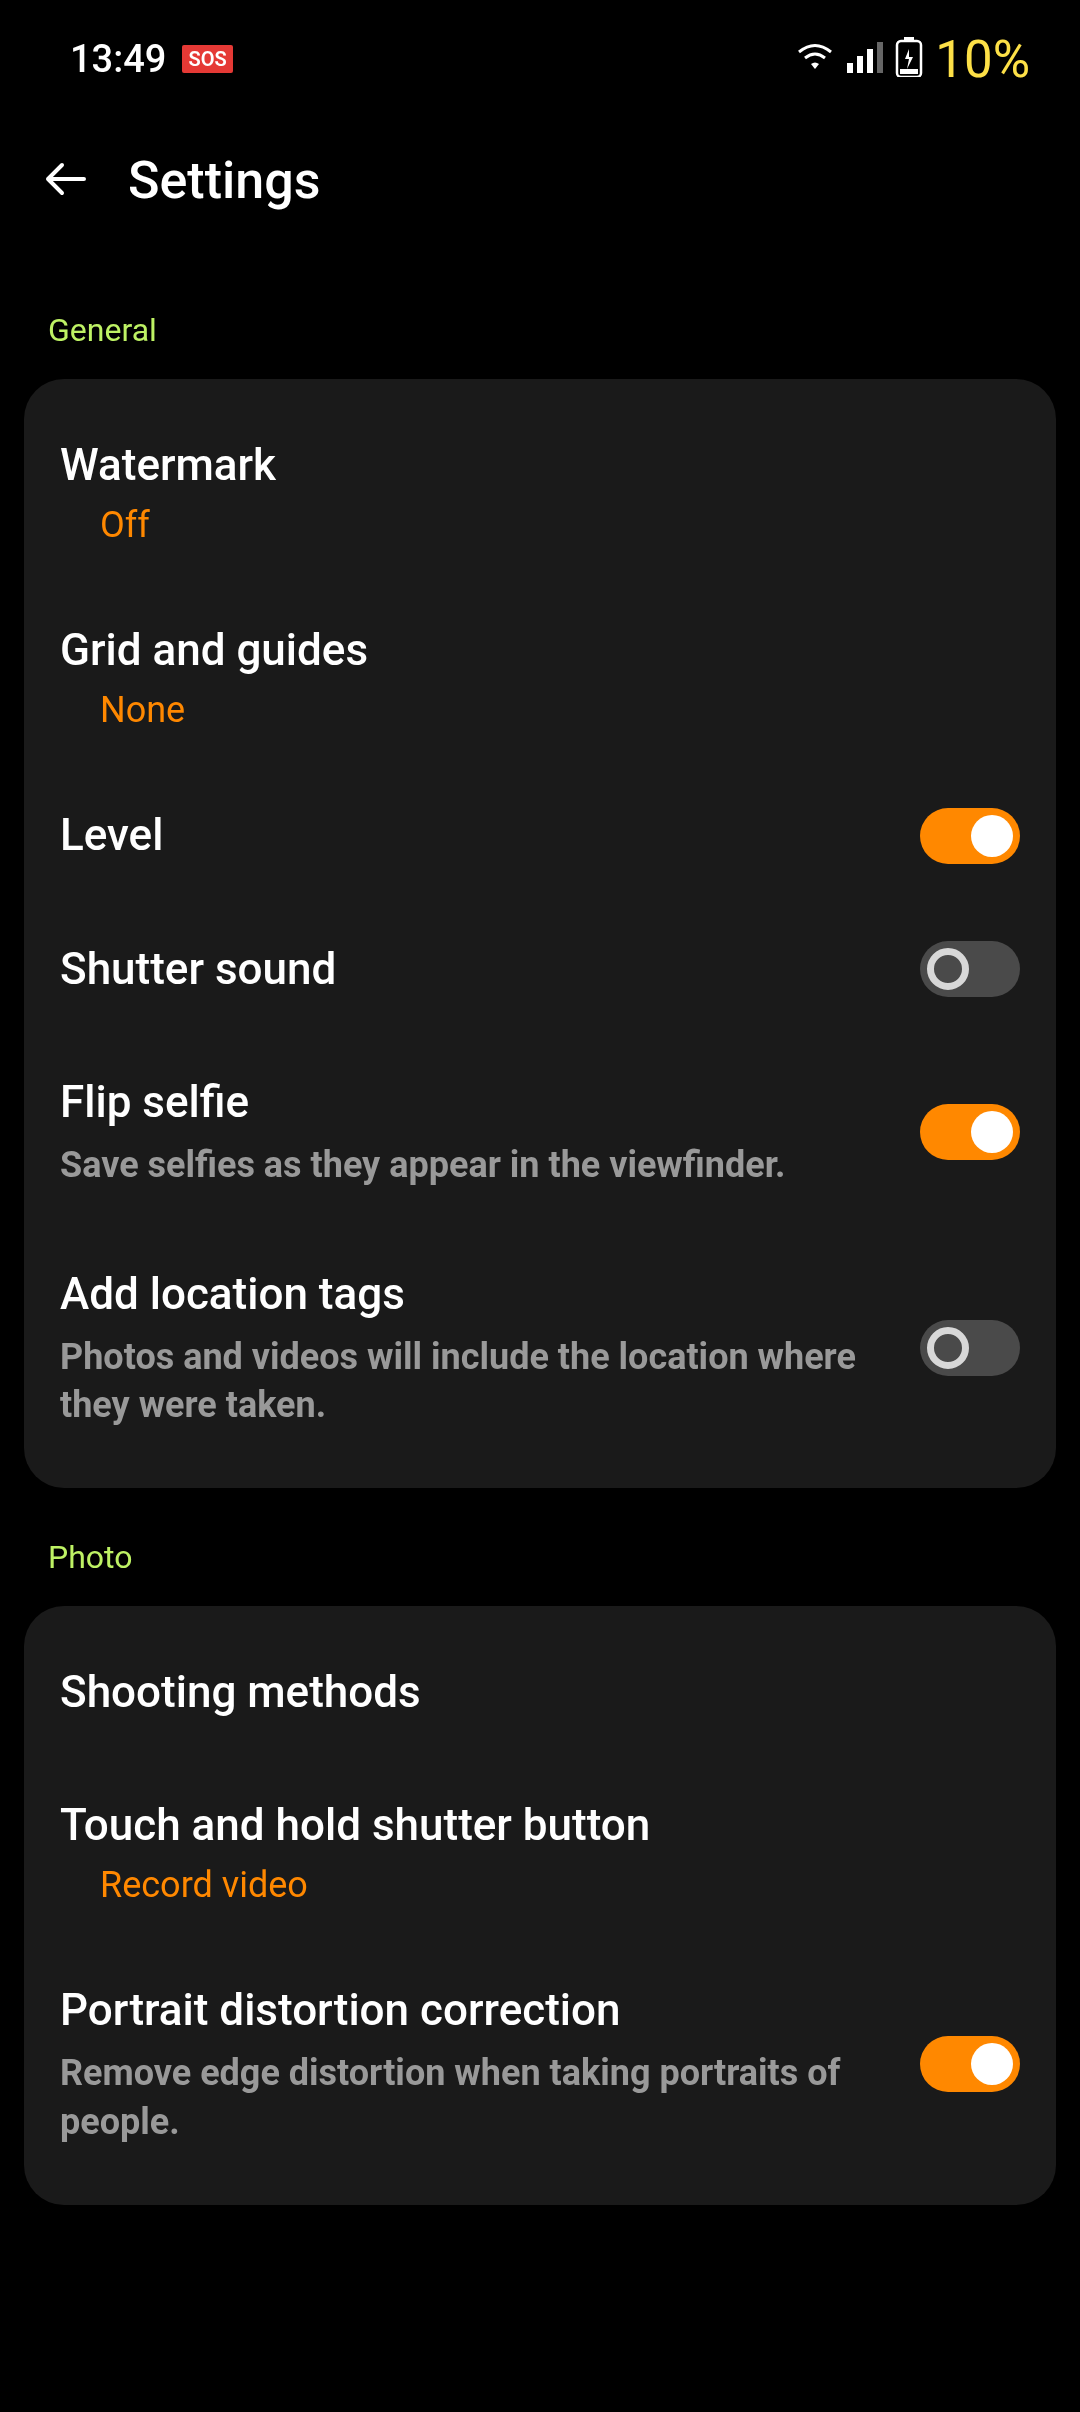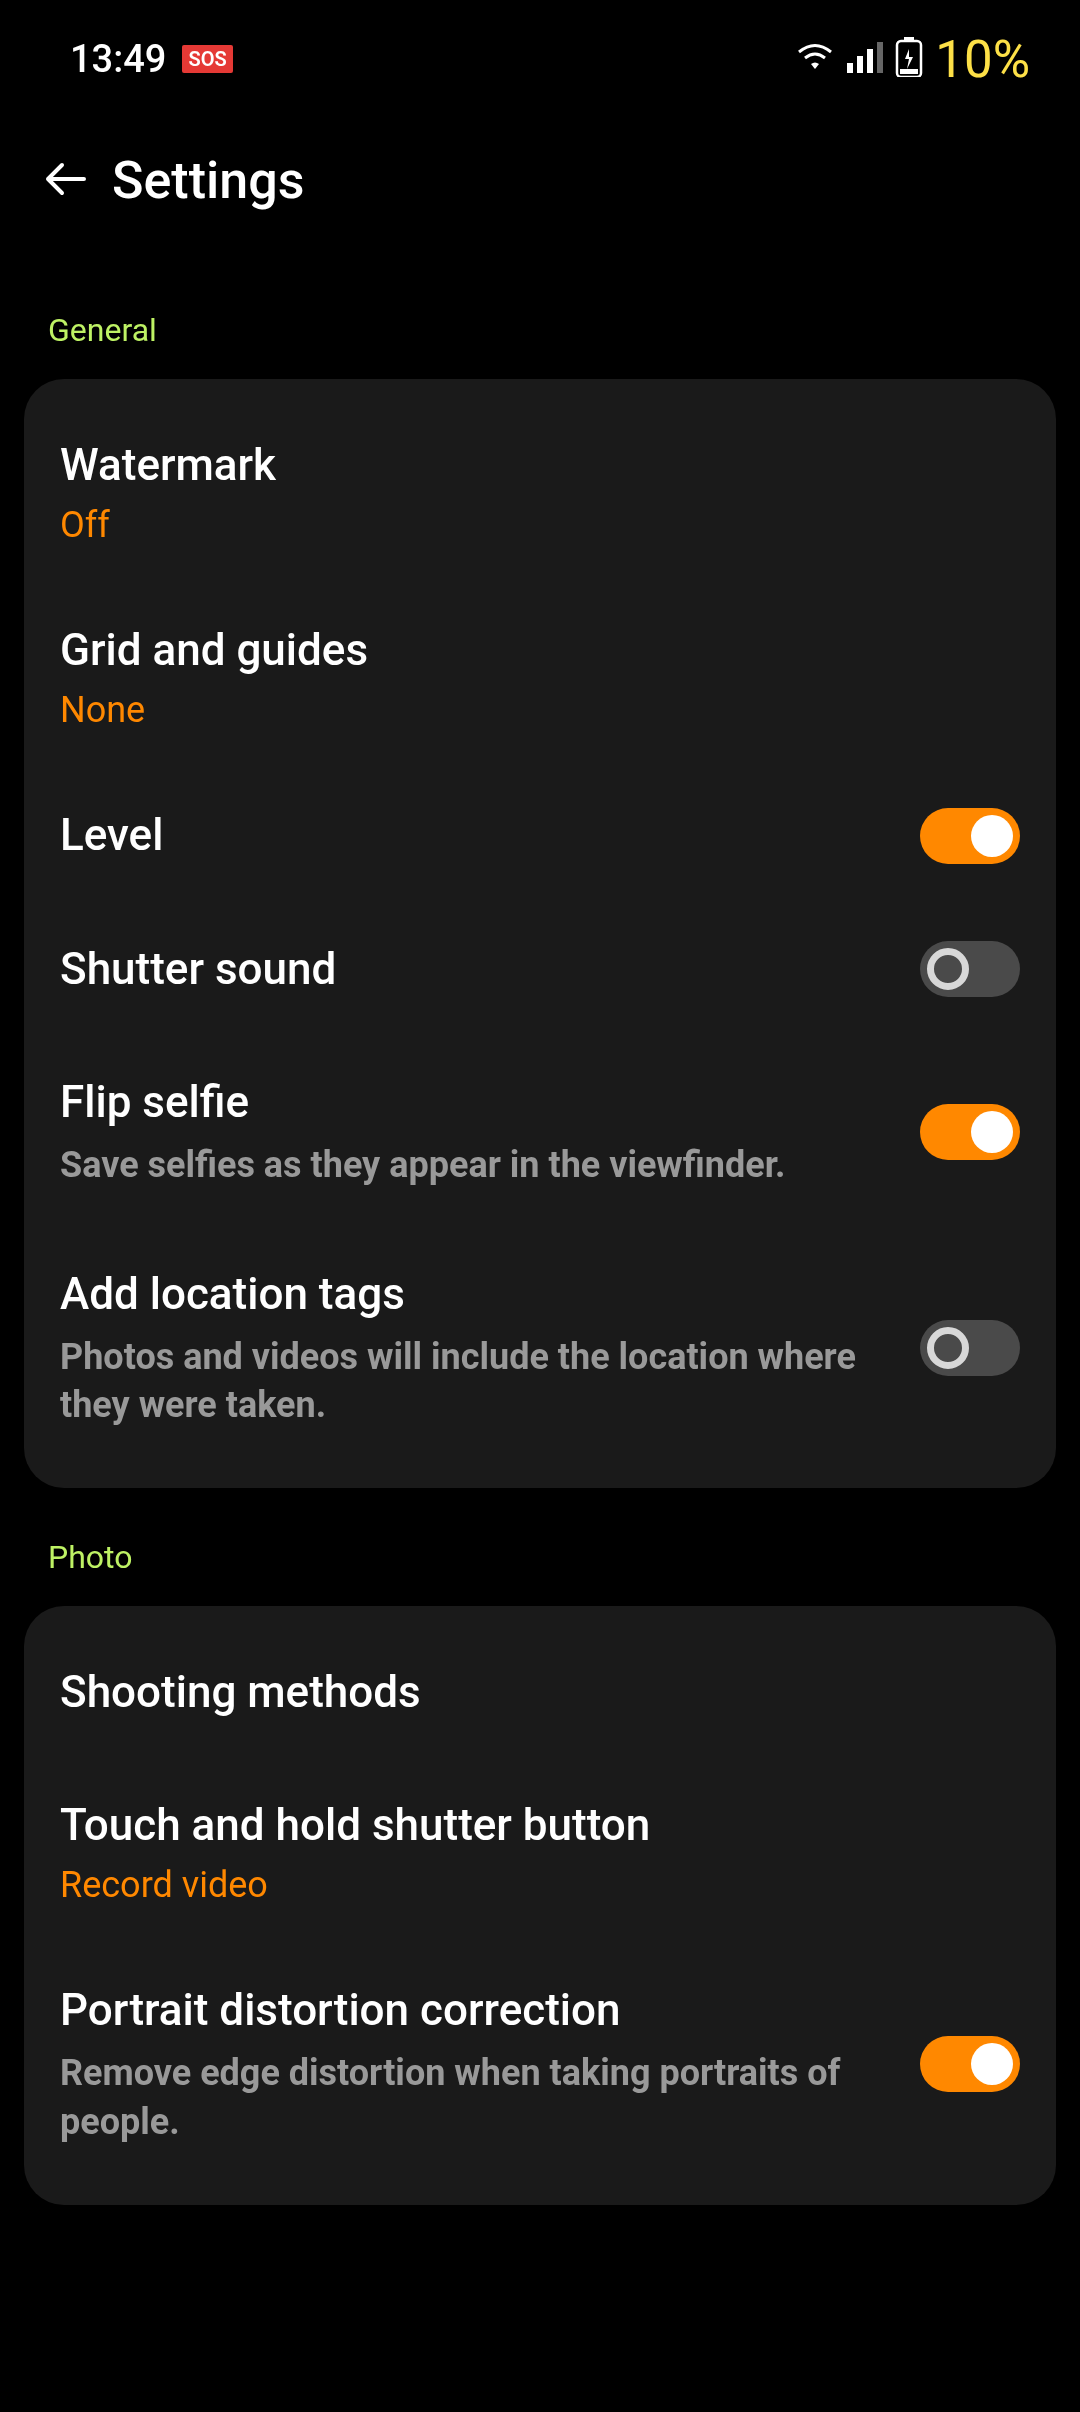--- a/index.html
+++ b/index.html
@@ -47,21 +47,21 @@
     }
     .battery-text {
       font-size: 51px;
       font-weight: 400;
       color: #fde047;
     }
     .header {
       display: flex;
       align-items: center;
       padding: 40px 40px 50px 40px;
-      gap: 20px;
+      gap: 36px;
     }
     .back-arrow {
       color: #ffffff;
     }
     .header-title {
       font-size: 52px;
       font-weight: 500;
       color: #ffffff;
     }
     .section-label {
@@ -88,20 +88,21 @@
     .setting-title {
       font-size: 44px;
       font-weight: 500;
       color: #ffffff;
       line-height: 1.3;
     }
     .setting-value {
       font-size: 36px;
       color: #ff8800;
       margin-top: 10px;
+      margin-left: 40px;
     }
     .setting-desc {
       font-size: 36px;
       color: #999999;
       margin-top: 10px;
       line-height: 1.35;
       font-weight: bold;
     }
     .toggle {
       width: 100px;

